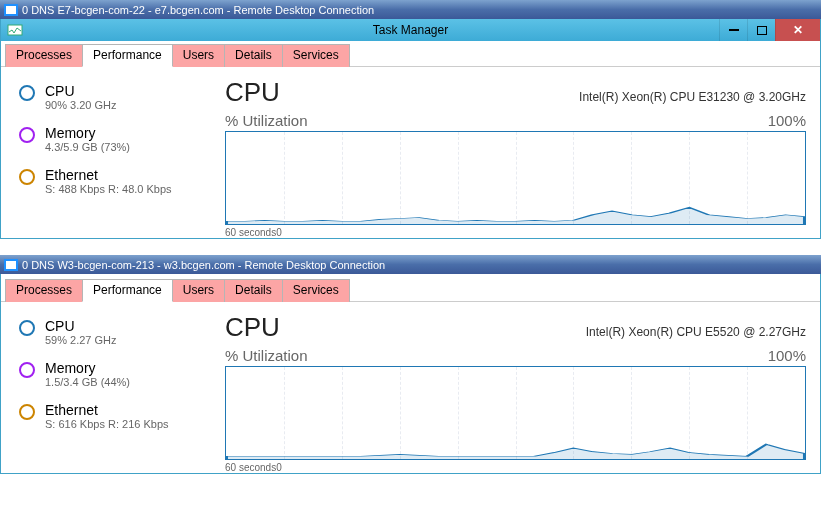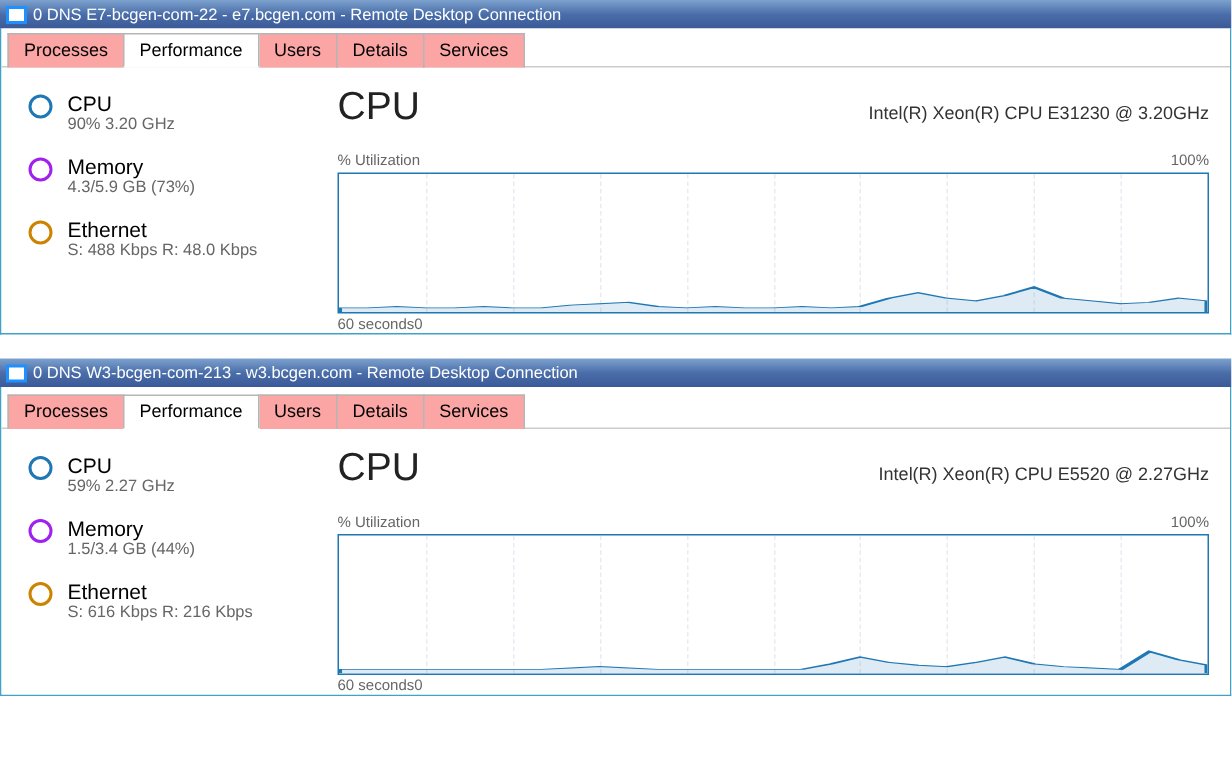--- a/index.html
+++ b/index.html
@@ -36,37 +36,57 @@
   .mark-cpu { border:2px solid #1f77b4; }
   .mark-mem { border:2px solid #a020f0; }
   .mark-eth { border:2px solid #cc8400; }
   .side-text .line1 { font-size:14px; color:#000; }
   .side-text .line2 { font-size:11px; color:#666; }
 
   .main { flex:1; }
   .main-header { display:flex; align-items:baseline; justify-content:space-between; }
   .main-title { font-size:26px; font-weight:400; color:#222; }
   .main-sub { font-size:12px; color:#333; }
-  .chart-labels { display:flex; justify-content:space-between; font-size:10px; color:#666; margin-top:16px; }
+  .chart-labels { display:flex; justify-content:space-between; font-size:15px; color:#666; margin-top:4px; }
   .chart-box { border:1px solid #1f77b4; height:94px; margin-top:2px; position:relative; overflow:hidden; }
   .grid-v { position:absolute; top:0; bottom:0; width:0; border-left:1px dashed rgba(100,120,160,0.15); }
   .chart-line { position:absolute; bottom:0; left:0; right:0; }
   .chart-bottom-labels { display:flex; justify-content:flex-start; font-size:10px; color:#666; margin-top:2px; }
 
   .session2 { border-top:0; }
 </style>
 </head>
 <body>
 
 <div class="rdc-title">
   <span class="rdc-icon"></span>
   <span>0 DNS E7-bcgen-com-22 - e7.bcgen.com - Remote Desktop Connection</span>
 </div>
 
 <div class="tm-window">
+  <div class="tm-titlebar">
+    <span class="tm-sysicon">
+      <svg viewBox="0 0 16 16">
+          <rect x="1" y="3" width="14" height="10" fill="#fff" stroke="#3a7" stroke-width="1"></rect>
+          <polyline points="2,10 5,8 7,11 10,6 14,9" fill="none" stroke="#3a7" stroke-width="1"></polyline>
+        </svg>
+    </span>
+    <span class="tm-title">Task Manager</span>
+    <div class="tm-winbtns">
+      <div class="tm-winbtn min">
+          <span></span>
+        </div>
+      <div class="tm-winbtn max">
+          <span></span>
+        </div>
+      <div class="tm-winbtn close">
+          <span>✕</span>
+        </div>
+    </div>
+  </div>
   <div class="tm-client">
     <div class="tabs-row">
       <div class="tab">Processes</div>
       <div class="tab active">Performance</div>
       <div class="tab">Users</div>
       <div class="tab">Details</div>
       <div class="tab">Services</div>
     </div>
     <div class="content">
       <div class="sidebar">

